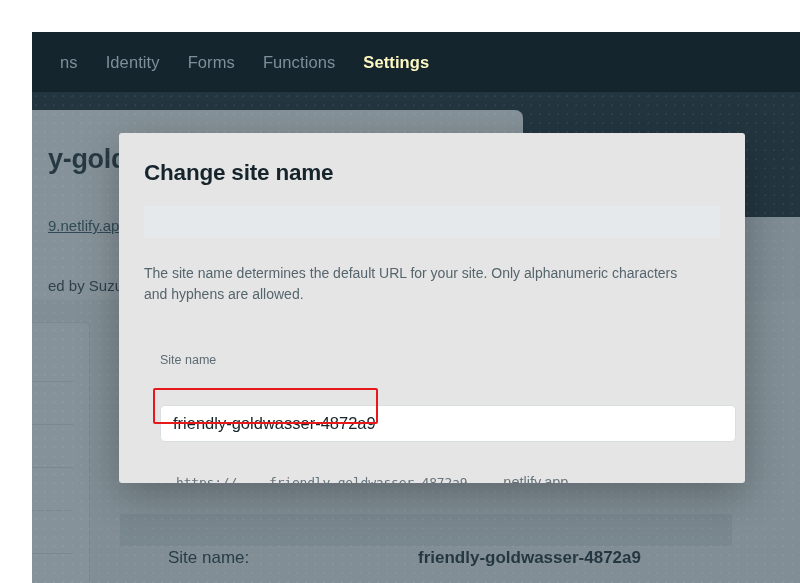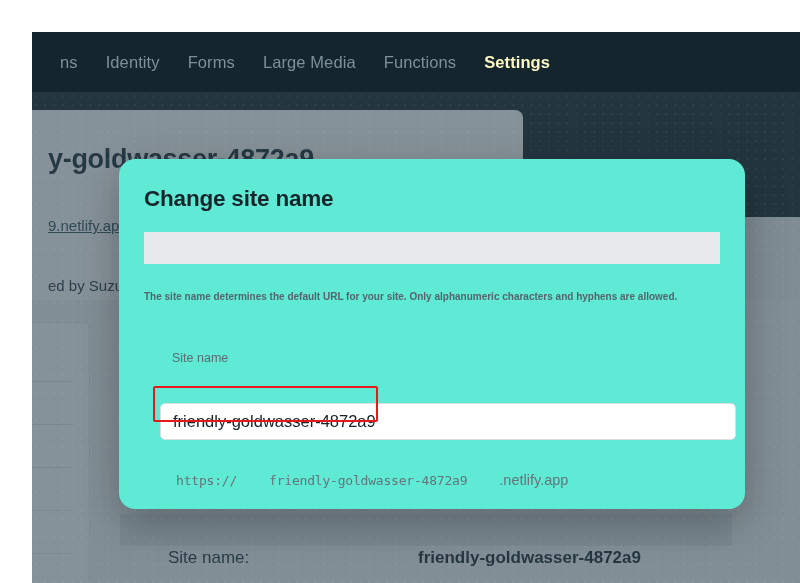--- a/index.html
+++ b/index.html
@@ -186,52 +186,51 @@
   .dim-dots {
     position: absolute;
     inset: 0;
     background-image: radial-gradient(rgba(255,255,255,.07) 1px, transparent 1px);
     background-size: 9px 9px;
   }
 
   
   .modal {
     position: absolute;
-    left: 87px; top: 127px;
+    left: 87px; top: 101px;
     width: 626px; height: 350px;
-    background: #5eead4;
-    border-radius: 16px;
+    background: #e5e5e5;
+    border-radius: 3px;
     box-shadow: 0 12px 40px rgba(0,0,0,.28);
     padding: 0 25px;
     overflow: hidden;
   }
   .modal-title {
     font-size: 22.5px;
     font-weight: bold;
     color: #16242c;
     letter-spacing: -.2px;
     padding: 27px 0 20px 0;
   }
   .modal-hr {
     height: 1px;
     background: #e5e9eb;
     margin: 0 0 0 0;
   }
   .modal-desc {
-    font-size: 10px;
+    font-size: 14px;
     line-height: 1.52;
     color: #55656d;
     padding: 25px 0 0 0;
     max-width: 560px;
-    font-weight: bold;
   }
   .field-label {
     font-size: 12.5px;
     color: #5d6b73;
-    margin: 31px 0 6px 12px;
+    margin: 31px 0 6px 0;
   }
   .field-wrap { position: relative; }
   .text-input {
     width: 576px;
     height: 37px;
     border: 1px solid #d9dee1;
     border-radius: 5px;
     background: #ffffff;
     font-family: "Liberation Sans", sans-serif;
     font-size: 16.5px;
@@ -321,21 +320,20 @@
 
   <div class="dim">
     <div class="dim-dots"></div>
   </div>
 
   <div class="topnav">
     <div class="topnav-inner">
       <div class="nav-item">ns</div>
       <div class="nav-item">Identity</div>
       <div class="nav-item">Forms</div>
-      <div class="nav-item">Large Media</div>
       <div class="nav-item">Functions</div>
       <div class="nav-item active">Settings</div>
     </div>
   </div>
 
   <div class="modal">
     <div class="modal-title">Change site name</div>
     <div class="modal-hr"></div>
     <div class="modal-desc">The site name determines the default URL for your site. Only alphanumeric characters and hyphens are allowed.</div>
 

